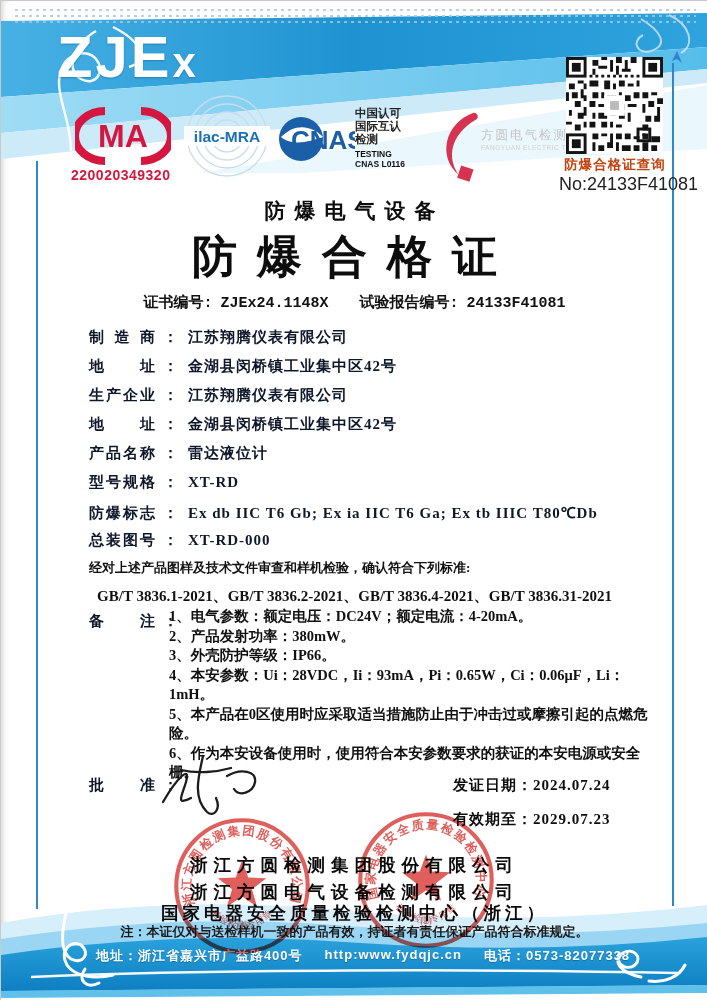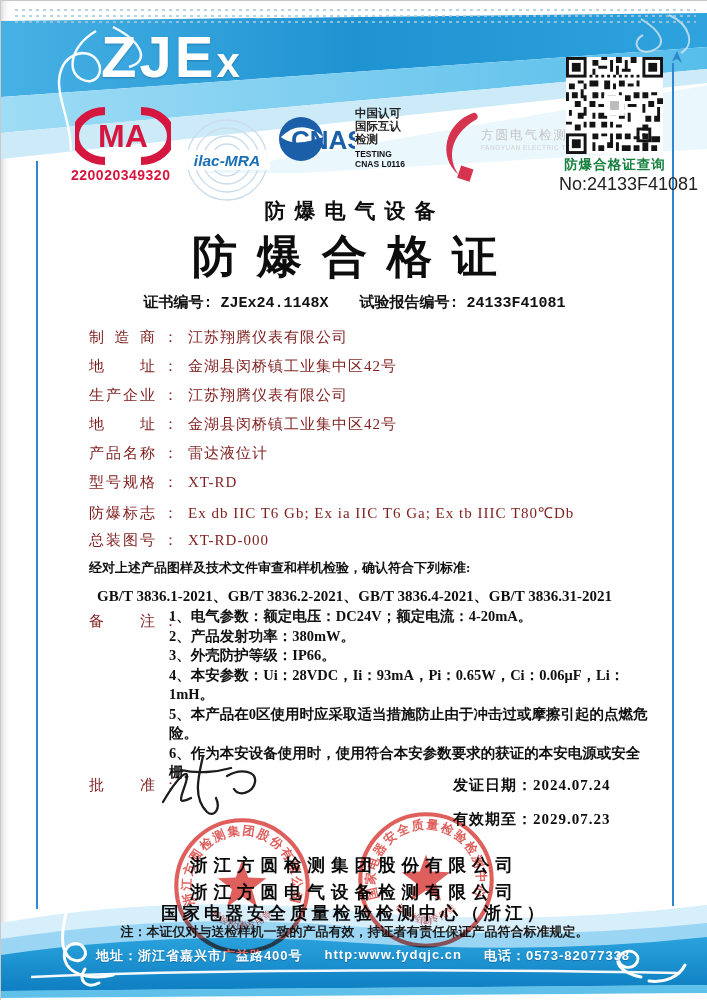--- a/index.html
+++ b/index.html
@@ -8,45 +8,45 @@
   .abs{position:absolute;}
   .serif{font-family:Liberation Mono, monospace;}
   .sans{font-family:"Liberation Sans",sans-serif;}
 
   
   .dots{top:6px;left:12px;right:12px;height:17px;
         background:radial-gradient(circle,#a9c8da 1.1px,transparent 1.4px);
         background-size:7px 6px;opacity:.85;}
 
   .brand{top:22px;left:56px;color:#fff;font-weight:bold;letter-spacing:3px;
-         text-shadow:0 1px 2px rgba(10,60,110,.35);margin-left:44px;}
+         text-shadow:0 1px 2px rgba(10,60,110,.35);}
   .brand .big{font-size:58px;}
   .brand .small{font-size:42px;}
 
   .vline{width:2px;background:#2f86cc;}
 
   
   .cma-num{top:166px;left:70px;color:#d5173f;font-weight:bold;font-size:14px;letter-spacing:.5px;}
-  .ilac-wrap{top:116px;left:183px;width:86px;height:86px;font-style:italic;}
+  .ilac-wrap{top:92px;left:183px;width:86px;height:86px;}
   .cnas-cn{top:106px;left:354px;font-size:11.5px;font-weight:bold;color:#222;line-height:13px;}
   .cnas-en{margin-top:3px;font-size:8.5px;font-weight:bold;color:#111;line-height:10px;}
   .fy-text{top:126px;left:480px;color:#c4c4c4;}
   .fy-cn{font-size:12.5px;letter-spacing:2px;}
   .fy-en{font-size:6.5px;letter-spacing:.5px;color:#d2d2d2;}
-  .qr-cap1{top:155px;left:558px;width:112px;text-align:center;font-size:13.5px;font-weight:bold;color:#15803d;letter-spacing:1px;}
+  .qr-cap1{top:155px;left:558px;width:112px;text-align:center;font-size:13.5px;font-weight:bold;color:#c2410c;letter-spacing:1px;}
   .qr-cap2{top:173px;left:558px;width:112px;text-align:center;font-size:18px;color:#222;}
 
   
   .t-sub{top:196px;left:0;right:0;text-align:center;font-size:21px;font-weight:bold;letter-spacing:9px;color:#0d0d0d;}
   .t-main{top:226px;left:0;right:0;text-align:center;font-size:45px;font-weight:bold;letter-spacing:20px;color:#0d0d0d;}
   .t-certline{top:292px;left:0;right:0;text-align:center;font-size:15px;font-weight:bold;color:#111;}
   .t-certline span{margin:0 4px;}
 
   
-  .frow{left:88px;font-family:"Liberation Serif",serif;font-weight:400;font-size:15px;color:#7f1d1d;white-space:nowrap;}
+  .frow{left:88px;font-family:"Liberation Serif",serif;font-weight:700;font-size:15px;color:#0f172a;white-space:nowrap;}
   .flabel{display:inline-block;width:66px;text-align:justify;text-align-last:justify;}
   .fcolon{display:inline-block;margin:0 10px 0 8px;}
   .fvalue{letter-spacing:1px;}
   .statement{top:558px;left:88px;font-family:"Liberation Serif",serif;font-weight:600;font-size:13px;color:#101010;}
   .standards{top:586px;left:0;right:0;text-align:center;font-family:"Liberation Serif",serif;font-weight:700;font-size:15px;color:#101010;}
 
   .notes{top:606px;left:168px;width:486px;font-family:"Liberation Serif",serif;font-weight:600;
          font-size:14.5px;line-height:19.5px;color:#101010;}
   .remark-label{top:611px;}
 

